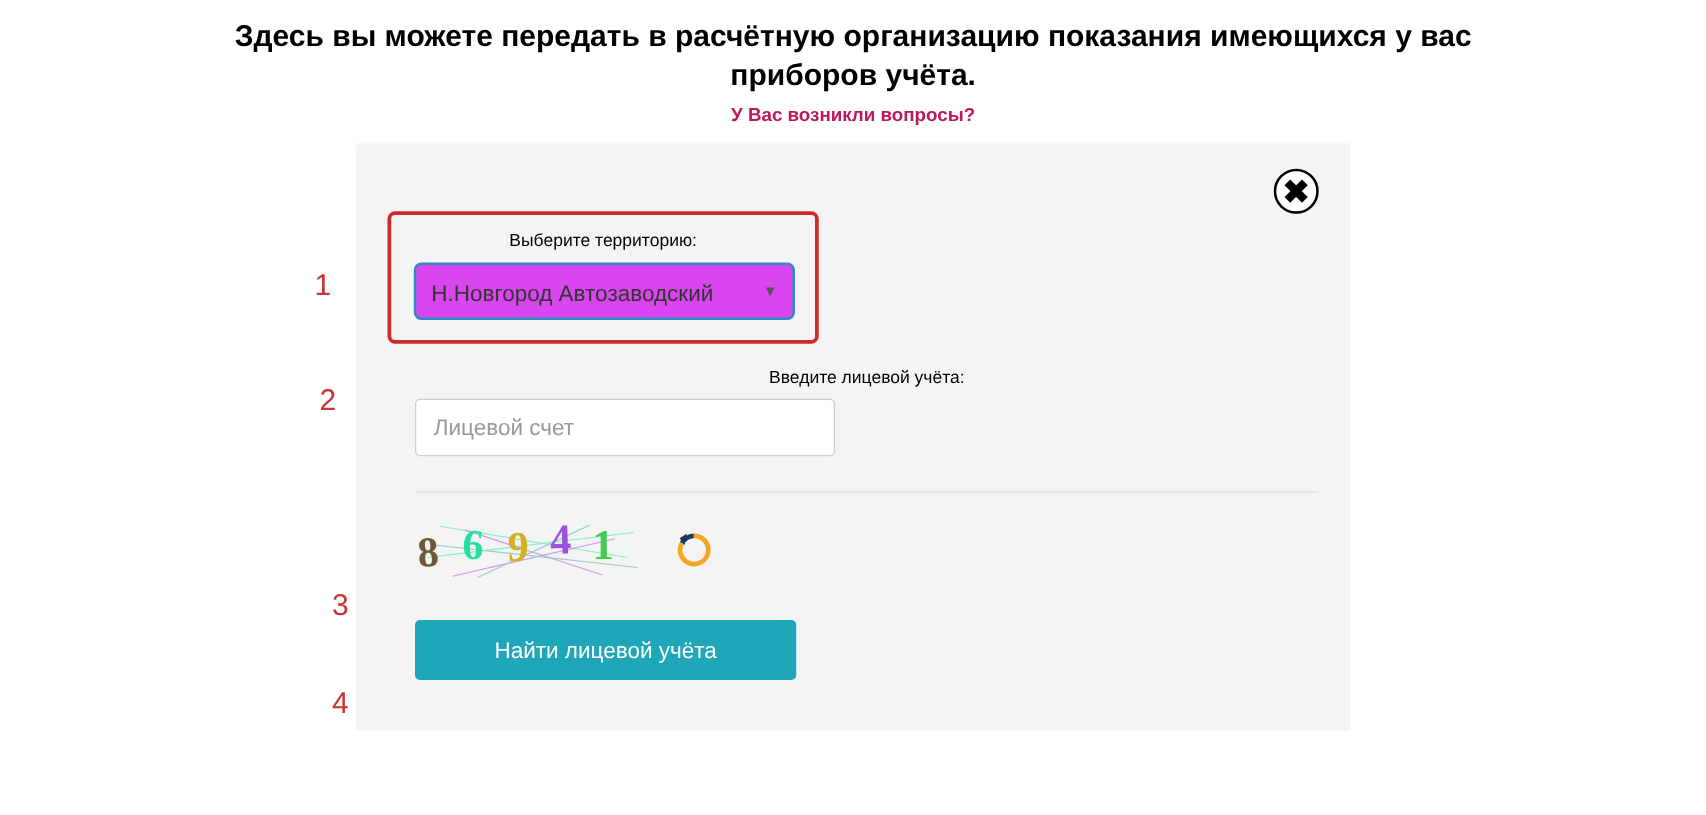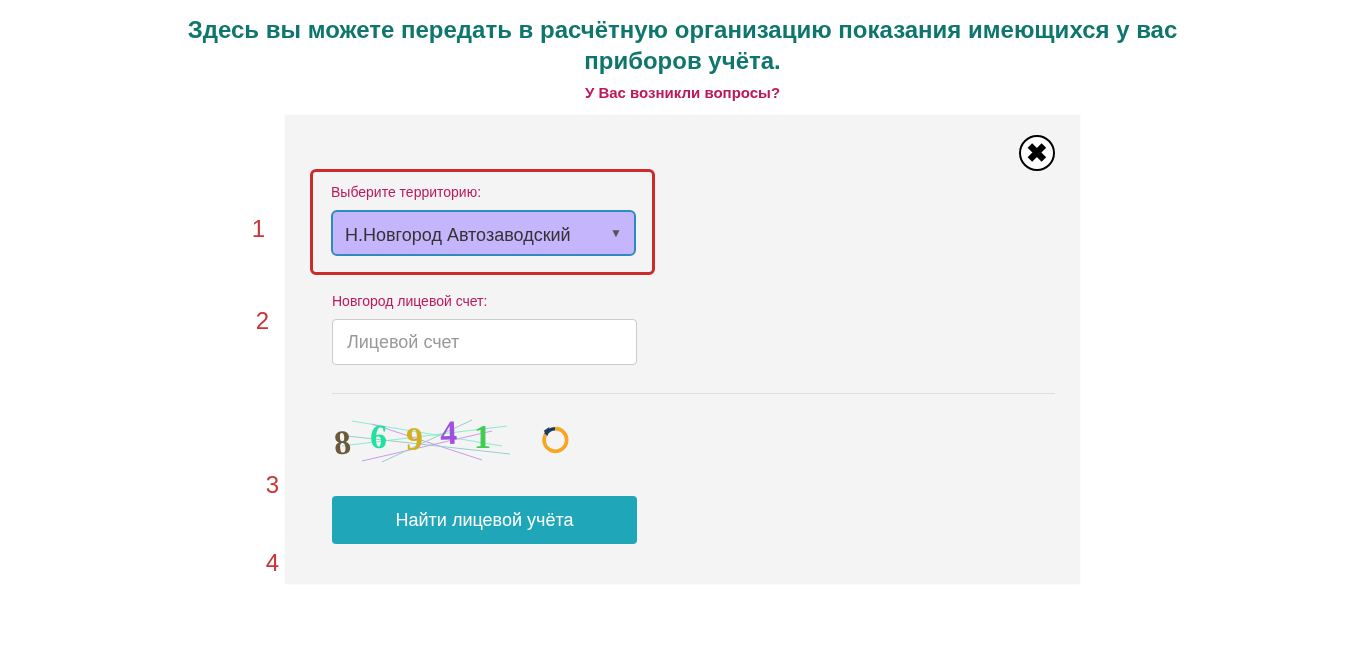--- a/index.html
+++ b/index.html
@@ -4,21 +4,21 @@
 <style>
   * { box-sizing: border-box; margin: 0; padding: 0; }
   body {
     font-family: Arial, sans-serif;
     background: #ffffff;
     width: 1365px;
     height: 652px;
     overflow: hidden;
   }
   .page-title {
-    color: #0f766e;
+    color: #000000;
     font-size: 24px;
     font-weight: 600;
     text-align: center;
     margin: 14px auto 8px;
     max-width: 1100px;
     line-height: 1.3;
   }
   .help-link {
     display: block;
     text-align: center;
@@ -69,51 +69,52 @@
   .field-group { position: relative; }
   .highlight-box {
     border: 3px solid #cc2b2b;
     border-radius: 6px;
     padding: 12px 18px 16px 18px;
     width: 345px;
     margin-top: 34px;
     margin-left: 0;
   }
   .field-label {
-    color: #be185d;
+    color: #000000;
     font-size: 14px;
     margin-bottom: 10px;
     display: block;
+    text-align: center;
   }
   .select-wrap {
     position: relative;
   }
   .select {
     width: 305px;
     height: 46px;
     border: 2px solid #2e8bc0;
     border-radius: 6px;
-    background: #c4b5fd;
+    background: #d946ef;
     font-size: 18px;
     padding: 4px 30px 0 12px;
     color: #333;
     appearance: none;
     cursor: pointer;
   }
   .chevron {
     position: absolute;
     right: 12px;
     top: 50%;
     transform: translateY(-50%);
     pointer-events: none;
     font-size: 12px;
     color: #555;
   }
   .text-input {
-    width: 305px;
+    width: 336px;
     height: 46px;
     border: 1px solid #ccc;
     border-radius: 4px;
     font-size: 18px;
     padding: 0 14px;
     color: #333;
     background: #fff;
   }
   .text-input::placeholder { color: #999; }
   .group2 { margin-top: 18px; margin-left: 22px; }
@@ -186,21 +187,21 @@
       <div class="select-wrap">
         <select class="select">
           <option>Н.Новгород Автозаводский</option>
         </select>
         <span class="chevron">▼</span>
       </div>
     </div>
   </div>
 
   <div class="field-group group2">
-    <label class="field-label">Новгород лицевой счет:</label>
+    <label class="field-label">Введите лицевой учёта:</label>
     <input type="text" class="text-input" placeholder="Лицевой счет" style="">
   </div>
 
   <hr class="divider">
 
   <div class="captcha-row">
     <div class="captcha-img">
       <svg class="captcha-noise" width="180" height="48" style="position:absolute;left:0;top:0">
         <line x1="20" y1="5" x2="170" y2="30" stroke="#8ec"></line>
         <line x1="10" y1="30" x2="175" y2="10" stroke="#8ec"></line>

